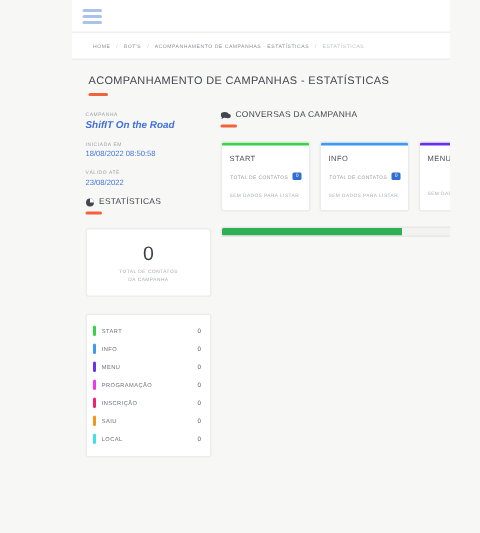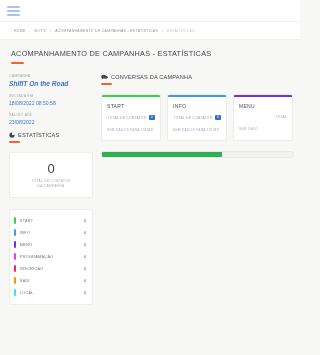--- a/index.html
+++ b/index.html
@@ -2,21 +2,21 @@
 <html><head>
 <meta charset="utf-8">
 <style>
   * { box-sizing: border-box; margin: 0; padding: 0; }
   html, body {
     width: 300px; height: 355px;
     background: #f7f7f5;
     font-family: "Liberation Sans", sans-serif;
     overflow: hidden;
   }
-  .page { position: relative; width: 300px; height: 292px; background: #f7f7f5; }
+  .page { position: relative; width: 300px; height: 292px; background: #f7f7f5; padding-left: 48px; }
 
   
   .topbar {
     height: 22px; background: #ffffff;
     display: flex; align-items: center; padding-left: 7px;
     border-bottom: 1px solid #efeff0;
   }
   .hamburger { width: 13px; display: flex; flex-direction: column; gap: 2px; cursor: pointer; }
   .hamburger span { display: block; height: 2px; background: #a9c3ea; border-radius: 1px; }
 

